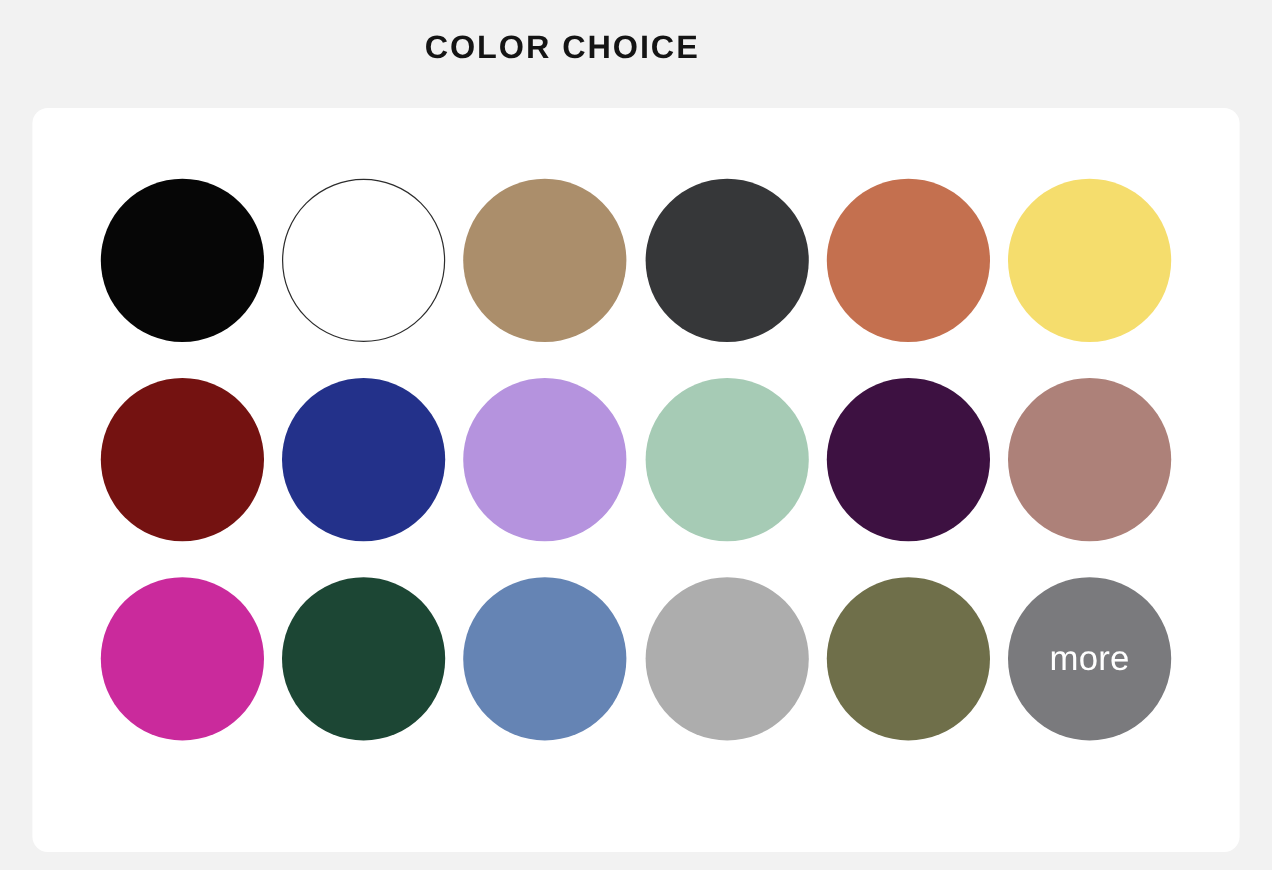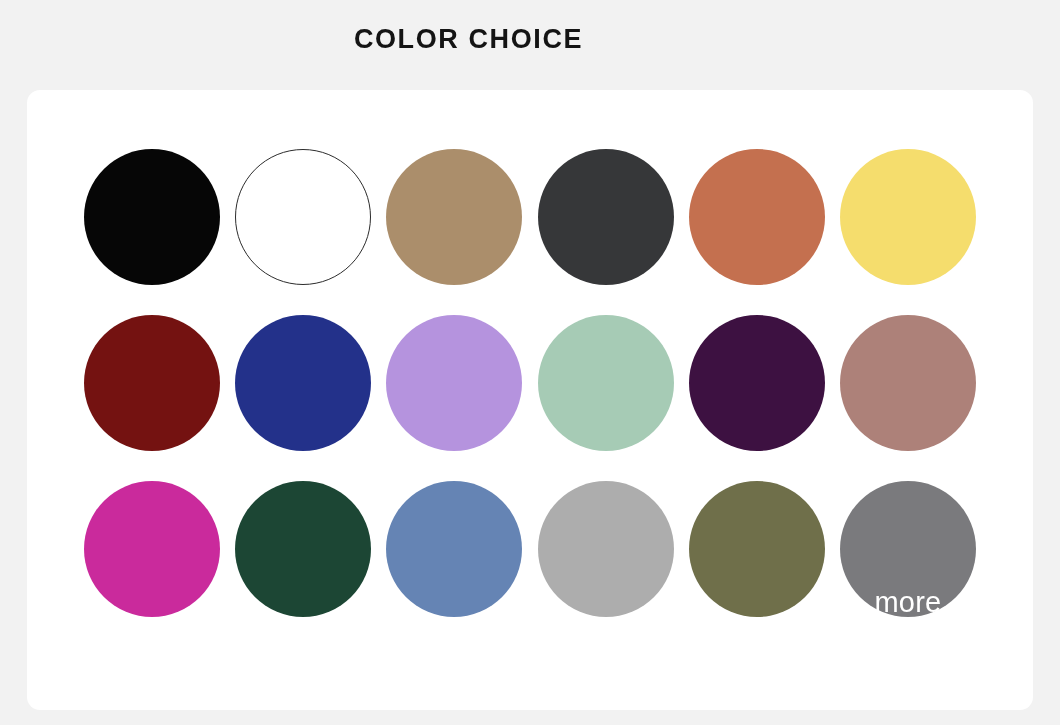--- a/index.html
+++ b/index.html
@@ -61,21 +61,21 @@
     column-gap: 15.2px;
     row-gap: 30px;
   }
 
   .swatch {
     width: 136px;
     height: 136px;
     border-radius: 50%;
     position: relative;
     display: flex;
-    align-items: flex-end;
+    align-items: center;
     justify-content: center;
     cursor: pointer;
     border: 0 solid transparent;
   }
 
   .swatch.outlined {
     border: 1px solid #2c2c2c;
   }
 
   .swatch-label {

